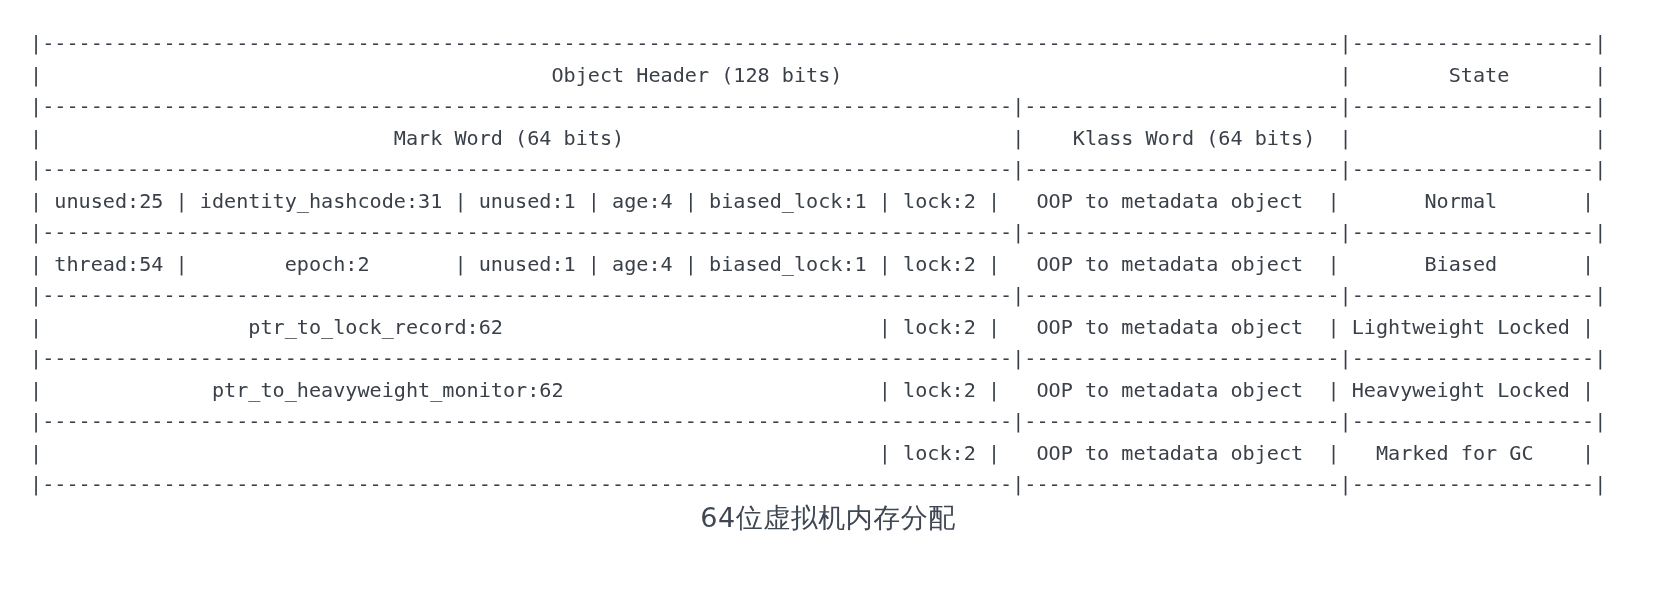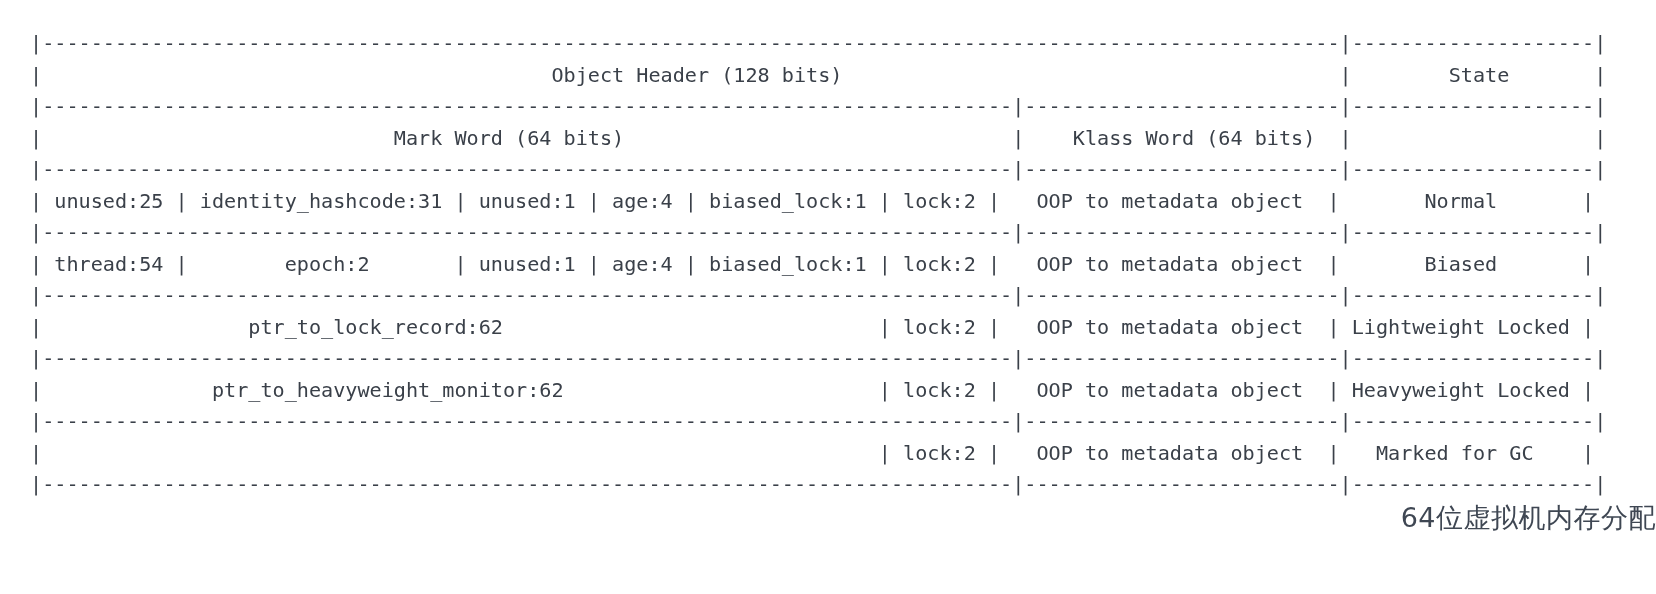--- a/index.html
+++ b/index.html
@@ -36,21 +36,21 @@
   .ascii-table .row {
     display: block;
     white-space: pre;
     height: 31.5px;
   }
   .caption {
     position: absolute;
     left: 0;
     top: 498px;
     width: 1656px;
-    text-align: right;
+    text-align: center;
     font-family: "DejaVu Sans", "Liberation Sans", sans-serif;
     font-size: 27px;
     line-height: 40px;
     color: #3f4753;
     letter-spacing: 0.5px;
   }
 </style>
 </head>
 <body>
 

